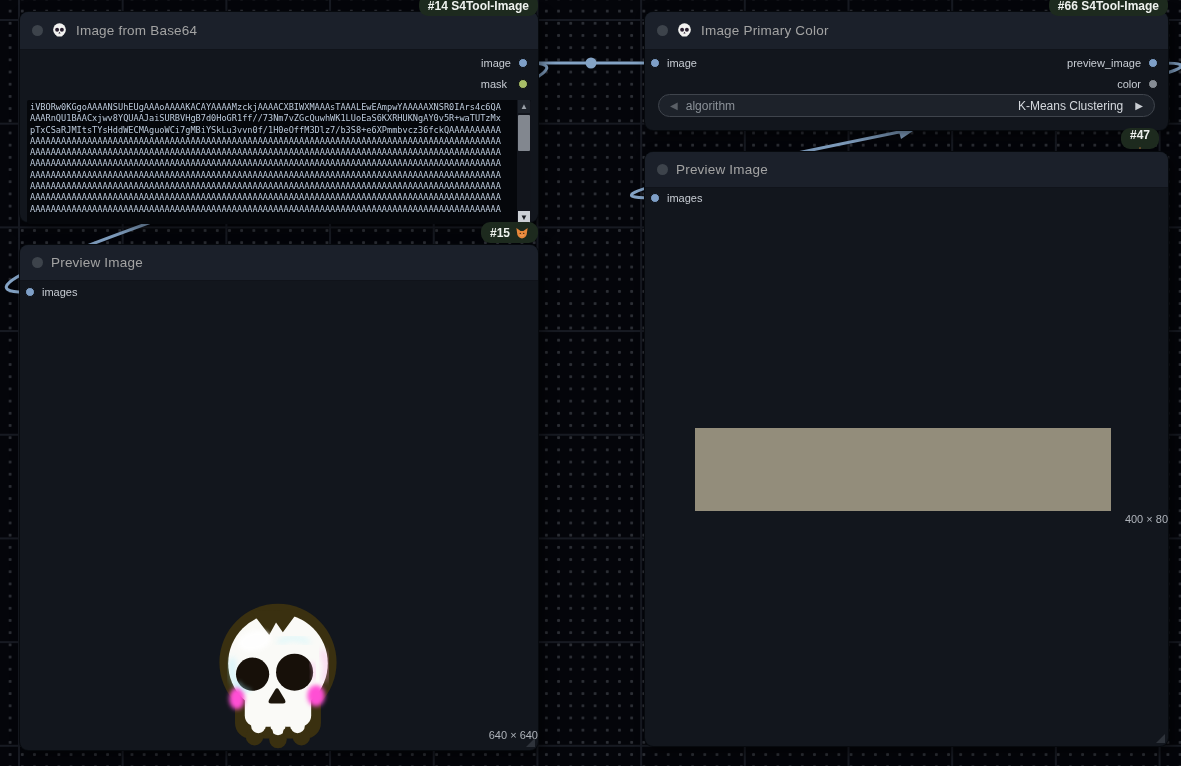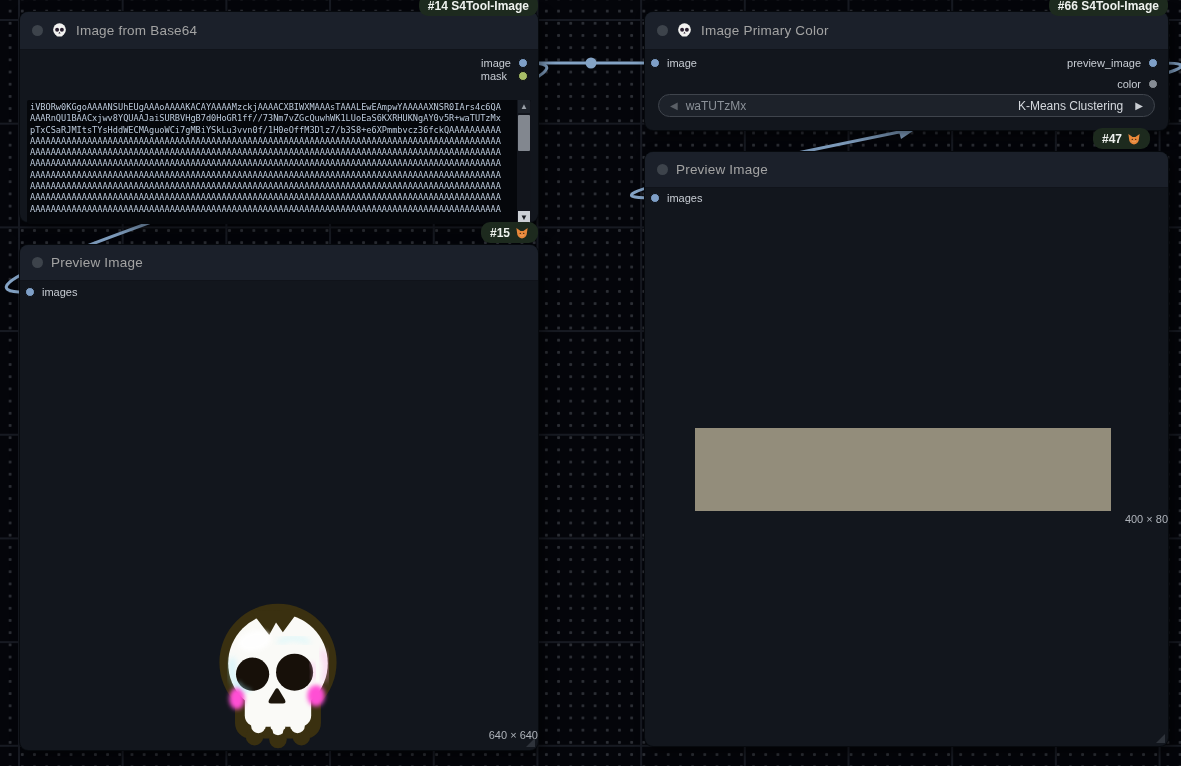--- a/index.html
+++ b/index.html
@@ -99,21 +99,21 @@
       <circle cx="7.2" cy="9.2" r="2.3" fill="#2a2030"></circle>
       <circle cx="12.8" cy="9.2" r="2.3" fill="#2a2030"></circle>
       <path d="M10 11.4 l-1.3 2.2 h2.6 z" fill="#2a2030"></path>
     </svg>
     <span class="node-title">Image from Base64</span>
   </div>
   <div class="slot out" style="top:41px;right:10px;">
     <span class="port blue"></span>
     <span>image</span>
   </div>
-  <div class="slot out" style="top:54px;right:10px;gap:11px;">
+  <div class="slot out" style="top:62px;right:10px;gap:11px;">
     <span class="port green"></span>
     <span>mask</span>
   </div>
   <div class="b64box">
     <pre class="b64text">iVBORw0KGgoAAAANSUhEUgAAAoAAAAKACAYAAAAMzckjAAAACXBIWXMAAAsTAAALEwEAmpwYAAAAAXNSR0IArs4c6QA
 AAARnQU1BAACxjwv8YQUAAJaiSURBVHgB7d0HoGR1ff//73Nm7vZGcQuwhWK1LUoEaS6KXRHUKNgAY0v5R+waTUTzMx
 pTxCSaRJMItsTYsHddWECMAguoWCi7gMBiYSkLu3vvn0f/1H0eOffM3Dlz7/b3S8+e6XPmmbvcz36fckQAAAAAAAAAA
 AAAAAAAAAAAAAAAAAAAAAAAAAAAAAAAAAAAAAAAAAAAAAAAAAAAAAAAAAAAAAAAAAAAAAAAAAAAAAAAAAAAAAAAAAAA
 AAAAAAAAAAAAAAAAAAAAAAAAAAAAAAAAAAAAAAAAAAAAAAAAAAAAAAAAAAAAAAAAAAAAAAAAAAAAAAAAAAAAAAAAAAA
 AAAAAAAAAAAAAAAAAAAAAAAAAAAAAAAAAAAAAAAAAAAAAAAAAAAAAAAAAAAAAAAAAAAAAAAAAAAAAAAAAAAAAAAAAAA
@@ -219,21 +219,21 @@
   <div class="slot out" style="top:41px;right:10px;">
     <span class="port blue"></span>
     <span>preview_image</span>
   </div>
   <div class="slot out" style="top:62px;right:10px;">
     <span class="port gray"></span>
     <span>color</span>
   </div>
   <div class="widget">
     <span class="warrow">◀</span>
-    <span class="wlabel">waTUTzMx</span>
+    <span class="wlabel">algorithm</span>
     <span class="wvalue">K-Means Clustering</span>
     <span class="warrow right">▶</span>
   </div>
 </div>
 <div class="badge" style="top:-5px;right:13px;">
   <span>#66 S4Tool-Image</span>
 </div>
 
 <div class="node" style="left:645px;top:152px;width:523px;height:594px;">
   <div class="node-header short">
@@ -241,21 +241,21 @@
     <span class="node-title">Preview Image</span>
   </div>
   <div class="slot" style="top:36px;left:5px;">
     <span class="port blue"></span>
     <span>images</span>
   </div>
   <div class="swatch" style="background: rgb(147, 141, 123);"></div>
   <div class="caption" style="top:361px;">400 × 80</div>
   <div class="resize-corner"></div>
 </div>
-<div class="badge" style="top:128px;right:31px;">
+<div class="badge" style="top:128px;right:22px;flex-direction:column;">
   <span>#47</span>
   <svg viewBox="0 0 20 20">
     <path d="M2 3 L8 7 H12 L18 3 L17 10 Q17 16 10 18 Q3 16 3 10 Z" fill="#e8883a"></path>
     <path d="M7 12 Q10 17 13 12 L10 14.5 Z" fill="#fff" opacity=".9"></path>
     <circle cx="7.5" cy="10.5" r="1" fill="#27190e"></circle>
     <circle cx="12.5" cy="10.5" r="1" fill="#27190e"></circle>
   </svg>
 </div>
 
 </body></html>

